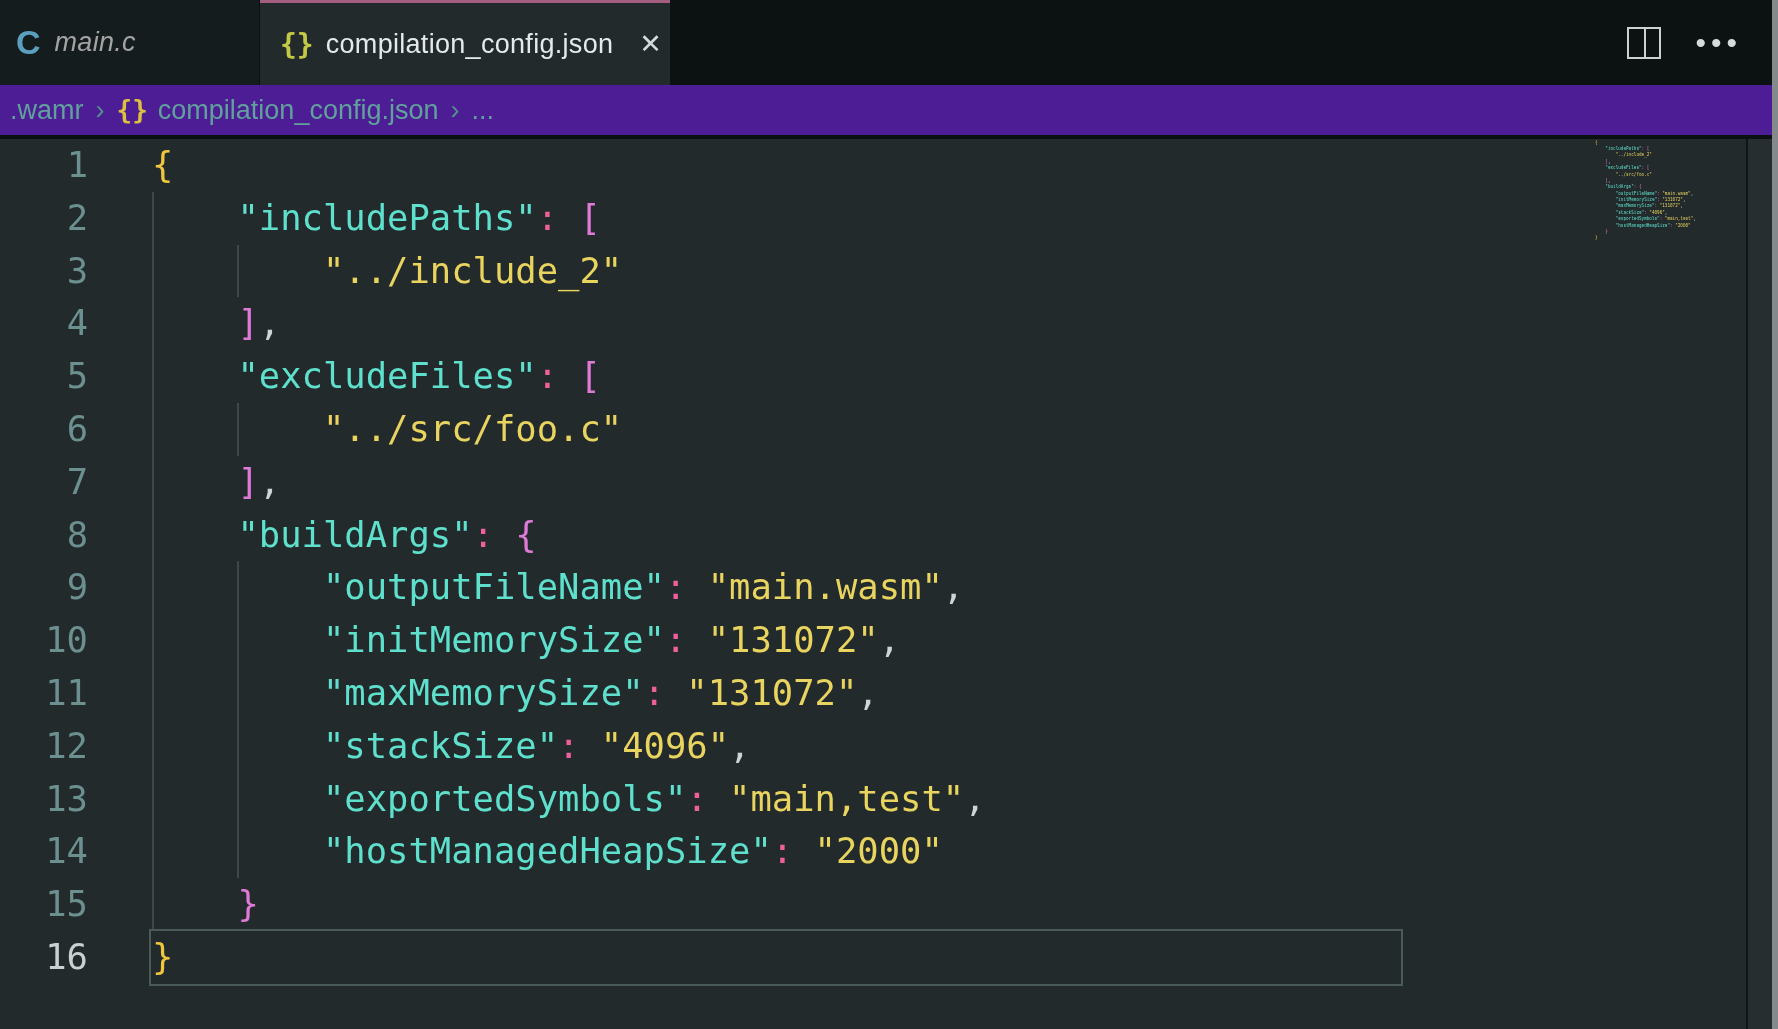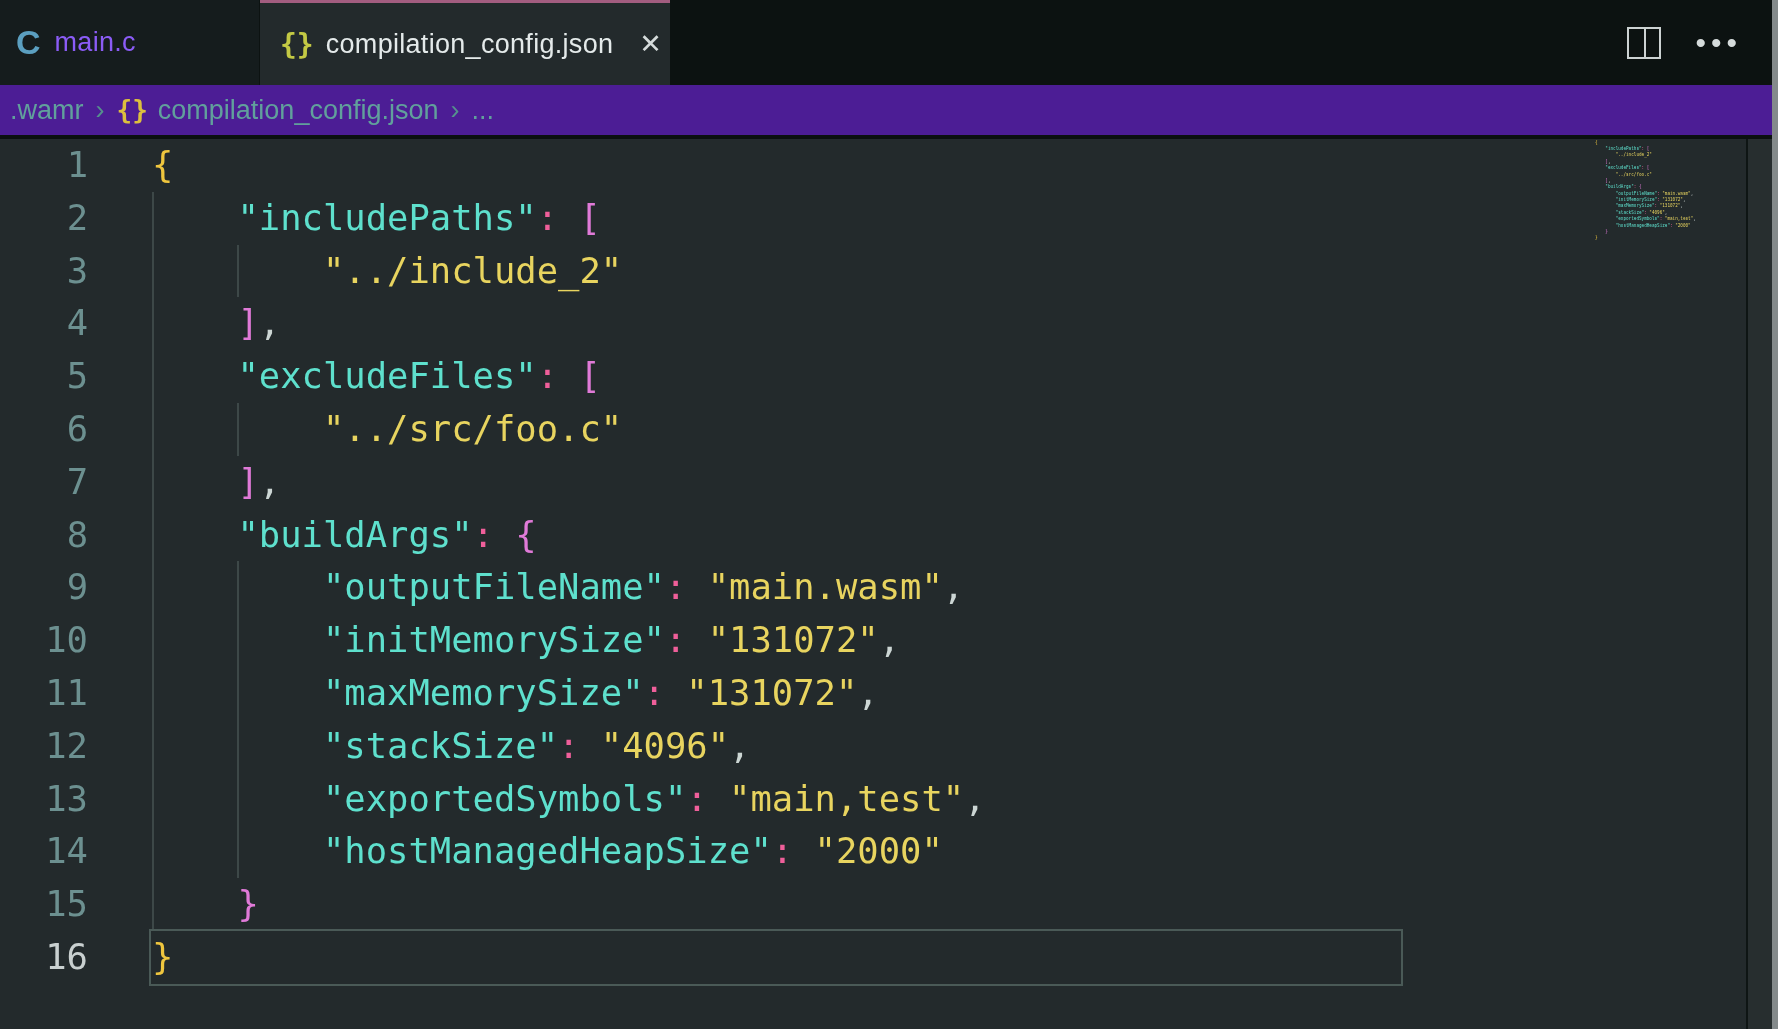--- a/index.html
+++ b/index.html
@@ -7,21 +7,21 @@
     position:relative;width:1778px;height:1029px;overflow:hidden;
     background:#232a2c;font-family:"Liberation Sans",sans-serif;
     -webkit-font-smoothing:antialiased;
   }
   
   #tabbar{position:absolute;left:0;top:0;width:1772px;height:85px;background:#0c1211;display:flex;}
   .tab{height:85px;display:flex;align-items:center;box-sizing:border-box;cursor:pointer;}
   .tab-inactive{width:260px;background:#151c1d;border-right:1px solid #0c1211;padding-left:16px;}
   .tab-active{width:410px;background:#232a2c;border-top:3px solid #a25d80;padding-left:20px;}
   .tab-label{font-size:27px;letter-spacing:.3px;}
-  .tab-inactive .tab-label{color:#8b5cf6;margin-left:14px;}
+  .tab-inactive .tab-label{color:#a3a3a3;margin-left:14px;font-style:italic;}
   .tab-active .tab-label{color:#e4eaea;margin-left:12px;}
   .c-icon{color:#5b9fc0;font-weight:bold;font-size:34px;font-family:"Liberation Sans",sans-serif;}
   .braces-icon{color:#c3c944;font-weight:bold;font-size:28px;font-family:"DejaVu Sans Mono",monospace;}
   .close-icon{color:#d5dbdb;font-size:27px;margin-left:26px;}
   #tab-actions{position:absolute;right:30px;top:0;height:85px;display:flex;align-items:center;gap:34px;}
   .split-icon{width:34px;height:32px;border:2px solid #ccd2d2;box-sizing:border-box;position:relative;background:transparent;}
   .split-icon::after{content:"";position:absolute;left:50%;top:0;bottom:0;width:2px;background:#ccd2d2;}
   .more-icon{color:#d5dbdb;font-size:30px;letter-spacing:5px;line-height:85px;}
   
   #breadcrumbs{position:absolute;left:0;top:85px;width:1772px;height:50px;background:#4c1d95;

